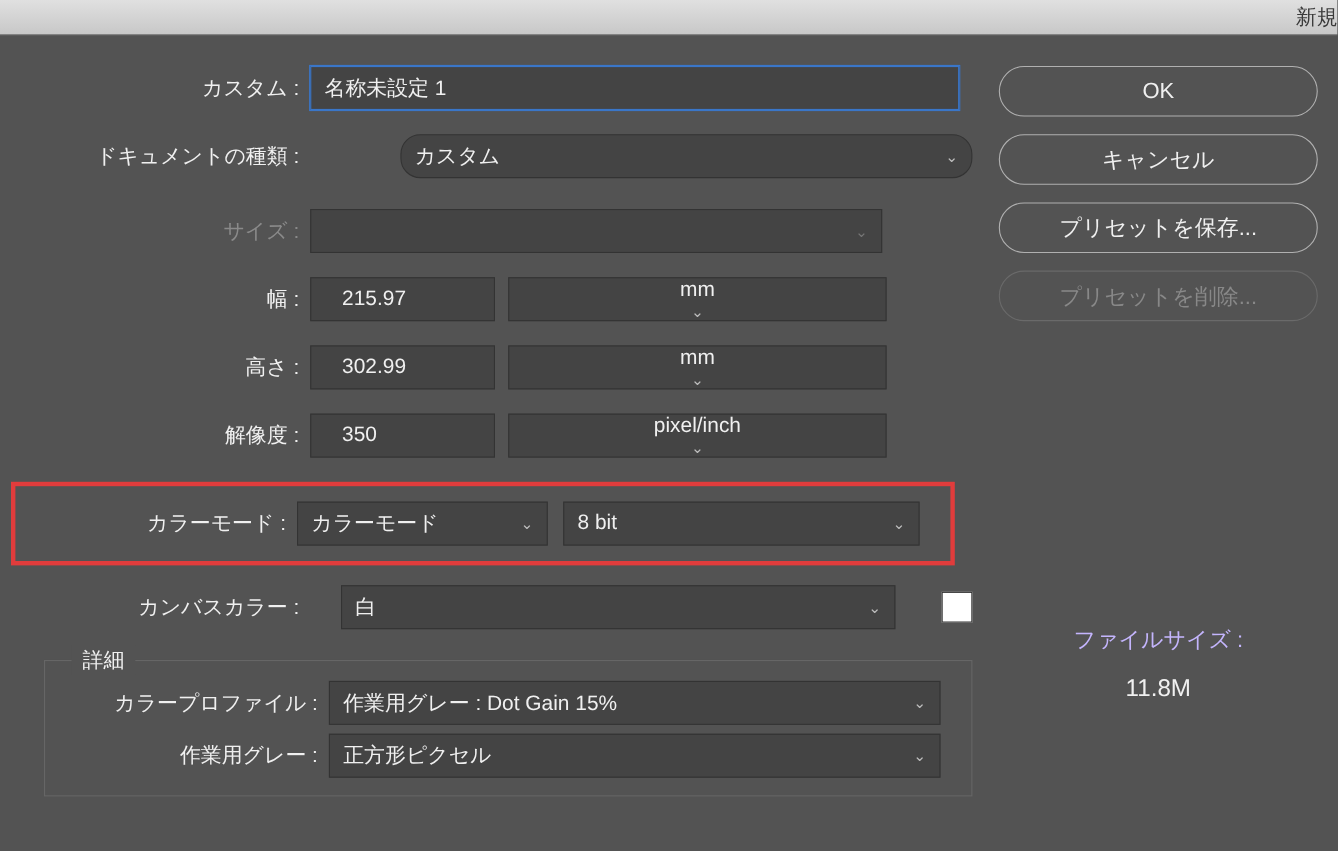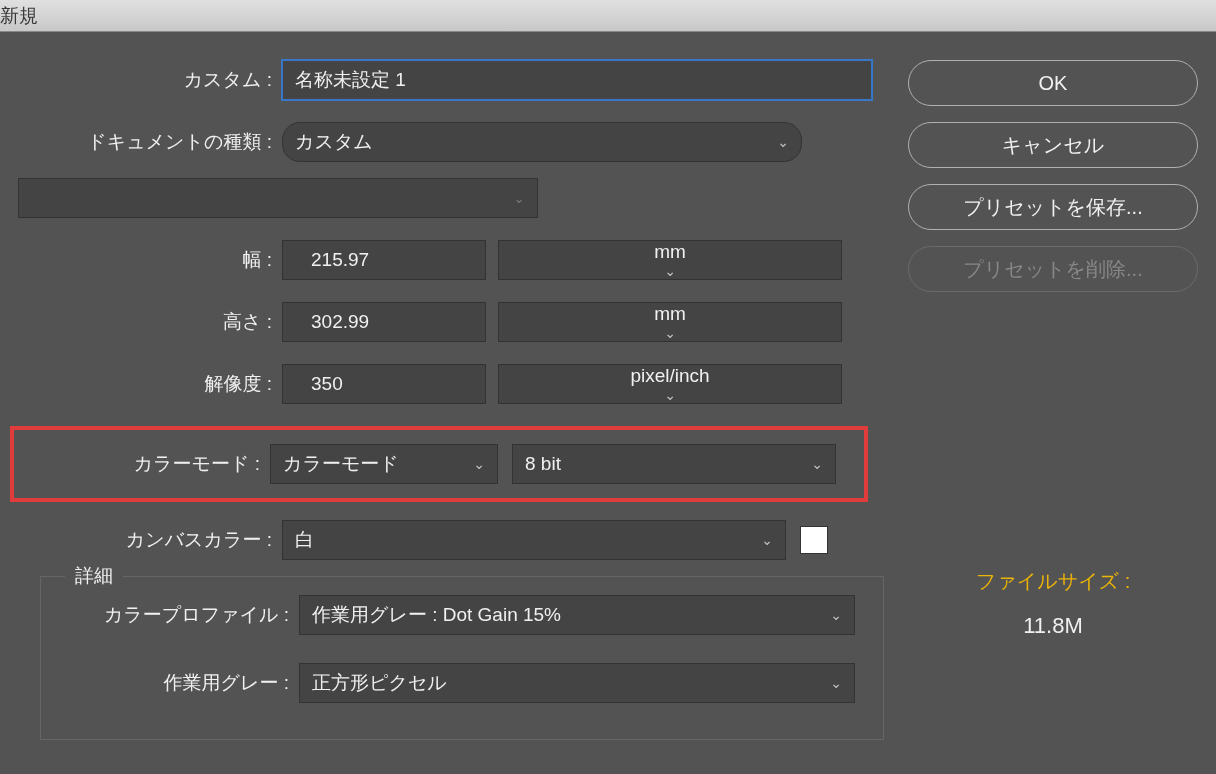--- a/index.html
+++ b/index.html
@@ -14,21 +14,21 @@
       width: 1216px;
       height: 774px;
       overflow: hidden;
     }
     .titlebar {
       height: 32px;
       background: linear-gradient(to bottom, #e0e0e0, #c8c8c8);
       color: #3a3a3a;
       display: flex;
       align-items: center;
-      justify-content: flex-start;
+      justify-content: flex-end;
       font-size: 19px;
       border-bottom: 1px solid #888;
     }
     .content-area {
       display: flex;
       padding: 28px 12px 20px 18px;
     }
     .left-panel {
       flex: 1;
       padding-right: 18px;
@@ -39,21 +39,22 @@
       flex-direction: column;
       gap: 16px;
       align-items: center;
     }
     .form-row {
       display: flex;
       align-items: center;
       margin-bottom: 22px;
     }
     .form-row.spaced {
-      margin-bottom: 16px;
+      margin-bottom: 28px;
+      justify-content: space-between;
     }
     .label-cell {
       width: 264px;
       text-align: right;
       padding-right: 10px;
       font-size: 19px;
       color: #f0f0f0;
     }
     .label-cell.disabled {
       color: #8a8a8a;
@@ -89,21 +90,21 @@
       color: #888;
     }
     .chevron {
       color: #c0c0c0;
       font-size: 14px;
     }
     .chevron.disabled {
       color: #777;
     }
     .num-input {
-      width: 204px;
+      width: 168px;
       padding-left: 28px;
     }
     .unit-select {
       width: 344px;
       margin-left: 12px;
       flex-direction: column;
     }
     .doc-type-select {
       width: 520px;
       border-radius: 18px;
@@ -150,21 +151,21 @@
     .fieldset-legend {
       position: absolute;
       top: -14px;
       left: 24px;
       background: #535353;
       padding: 0 10px;
       font-size: 19px;
       color: #f0f0f0;
     }
     .fieldset .form-row {
-      margin-bottom: 28px;
+      margin-bottom: 8px;
     }
     .fieldset .label-cell {
       width: 258px;
     }
     .btn {
       width: 290px;
       height: 46px;
       border: 1px solid #b0b0b0;
       border-radius: 23px;
       background: transparent;
@@ -179,21 +180,21 @@
       color: #888;
       border-color: #6a6a6a;
       cursor: default;
     }
     .file-size-section {
       margin-top: 260px;
       text-align: center;
     }
     .file-size-label {
       font-size: 20px;
-      color: #eab308;
+      color: #c4b5fd;
       margin-bottom: 18px;
     }
     .file-size-value {
       font-size: 22px;
       color: #f0f0f0;
     }
   </style>
 </head>
 <body>
 
@@ -212,20 +213,21 @@
 
     <div class="form-row spaced">
       <div class="label-cell">ドキュメントの種類 :</div>
       <div class="select-box doc-type-select">
         <span>カスタム</span>
         <span class="chevron">⌄</span>
       </div>
     </div>
 
     <div class="form-row">
+      <div class="label-cell disabled">サイズ :</div>
       <div class="select-box size-select disabled">
         <span></span>
         <span class="chevron disabled">⌄</span>
       </div>
     </div>
 
     <div class="form-row">
       <div class="label-cell">幅 :</div>
       <input class="input-text num-input" type="text" value="215.97" style="">
       <div class="select-box unit-select">

